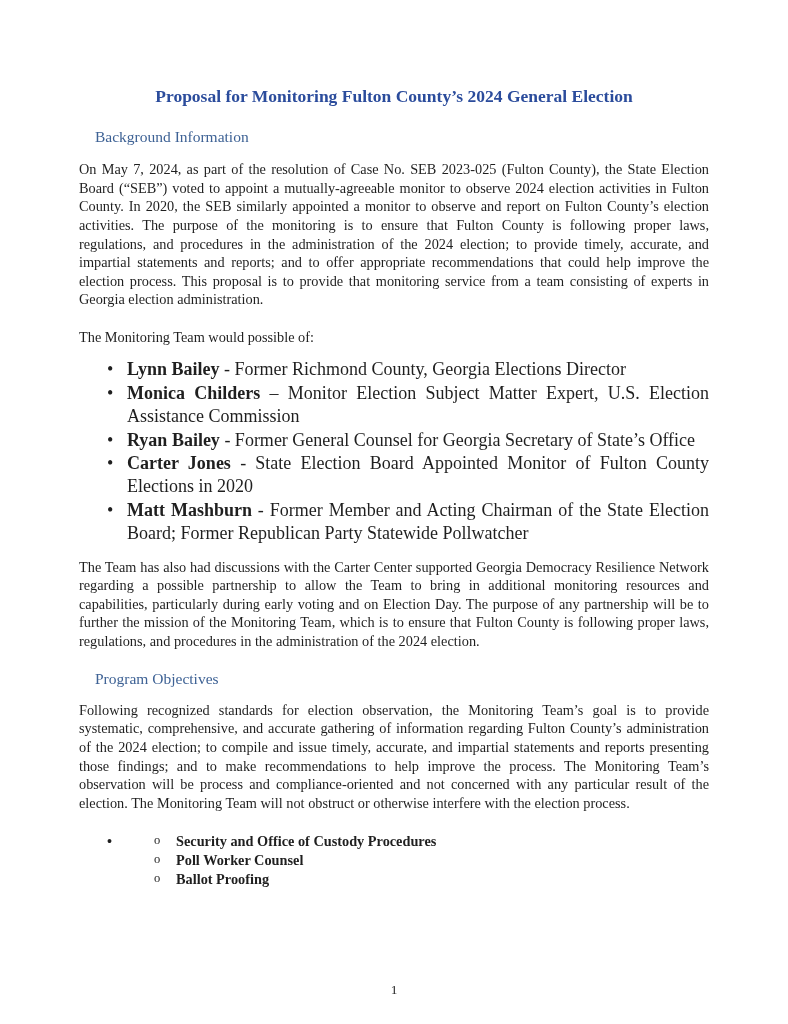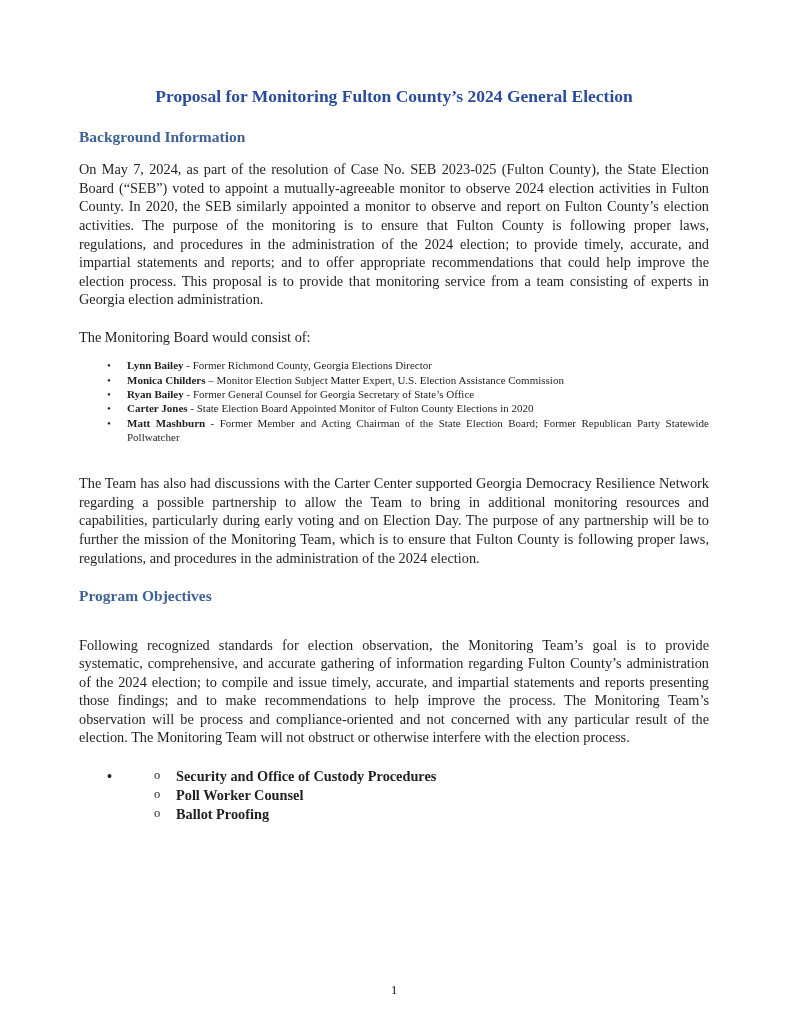--- a/index.html
+++ b/index.html
@@ -20,57 +20,57 @@
   }
   .doc-title {
     margin: 86px 0 0 0;
     text-align: center;
     font-size: 17.5px;
     font-weight: bold;
     color: #2b4c9c;
     line-height: 1.25;
   }
   .section-heading {
-    margin: 19px 0 0 0;
+    margin: 19px 0 0 16px;
     font-size: 15.5px;
-    font-weight: bold;
+    font-weight: normal;
     color: #3e6295;
     line-height: 1.25;
   }
   .body-text {
     margin: 14px 0 0 0;
     font-size: 14.3px;
     line-height: 1.3;
     text-align: justify;
   }
   .intro-line {
     margin: 19px 0 0 0;
     font-size: 14.3px;
     line-height: 1.3;
   }
   ul.team-list {
     list-style: none;
     margin: 12px 0 0 26px;
     padding: 0;
-    font-size: 11px;
+    font-size: 18px;
     line-height: 1.3;
   }
   ul.team-list > li {
     position: relative;
     padding-left: 22px;
     text-align: justify;
     margin: 0;
   }
   ul.team-list > li::before {
     content: "\2022";
     position: absolute;
     left: 2px;
   }
   .li-name { font-weight: bold; }
-  .para-gap { margin-top: 30px; }
+  .para-gap { margin-top: 12px; }
   ul.objective-list {
     list-style: none;
     margin: 20px 0 0 26px;
     padding: 0;
     font-size: 14.3px;
     line-height: 1.32;
     font-weight: bold;
   }
   ul.objective-list > li {
     position: relative;
@@ -115,21 +115,21 @@
 
 <div class="page">
   <div class="content">
 
     <h1 class="doc-title">Proposal for Monitoring Fulton County’s 2024 General Election</h1>
 
     <h2 class="section-heading">Background Information</h2>
 
     <p class="body-text">On May 7, 2024, as part of the resolution of Case No. SEB 2023-025 (Fulton County), the State Election Board (“SEB”) voted to appoint a mutually-agreeable monitor to observe 2024 election activities in Fulton County. In 2020, the SEB similarly appointed a monitor to observe and report on Fulton County’s election activities. The purpose of the monitoring is to ensure that Fulton County is following proper laws, regulations, and procedures in the administration of the 2024 election; to provide timely, accurate, and impartial statements and reports; and to offer appropriate recommendations that could help improve the election process. This proposal is to provide that monitoring service from a team consisting of experts in Georgia election administration.</p>
 
-    <p class="intro-line">The Monitoring Board would consist of:</p>
+    <p class="intro-line">The Monitoring Team would possible of:</p>
 
     <ul class="team-list">
         <li><span class="li-name">Lynn Bailey</span><span> - Former Richmond County, Georgia Elections Director</span></li>
         <li><span class="li-name">Monica Childers</span><span> – Monitor Election Subject Matter Expert, U.S. Election Assistance Commission</span></li>
         <li><span class="li-name">Ryan Bailey</span><span> - Former General Counsel for Georgia Secretary of State’s Office</span></li>
         <li><span class="li-name">Carter Jones</span><span> - State Election Board Appointed Monitor of Fulton County Elections in 2020</span></li>
         <li><span class="li-name">Matt Mashburn</span><span> - Former Member and Acting Chairman of the State Election Board; Former Republican Party Statewide Pollwatcher</span></li>
       </ul>
 
     <p class="body-text para-gap">The Team has also had discussions with the Carter Center supported Georgia Democracy Resilience Network regarding a possible partnership to allow the Team to bring in additional monitoring resources and capabilities, particularly during early voting and on Election Day. The purpose of any partnership will be to further the mission of the Monitoring Team, which is to ensure that Fulton County is following proper laws, regulations, and procedures in the administration of the 2024 election.</p>

